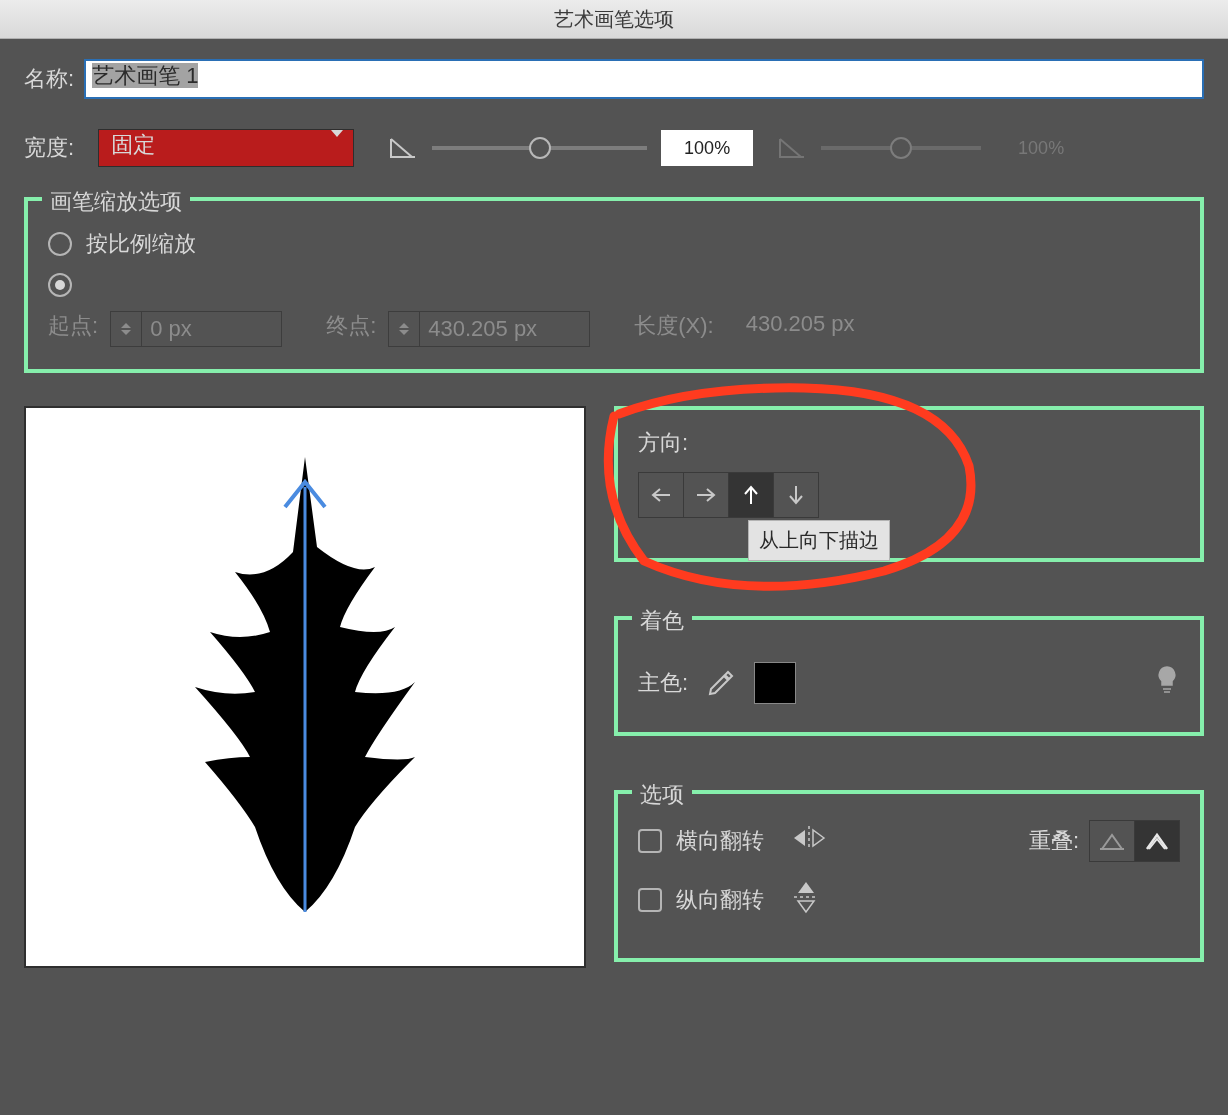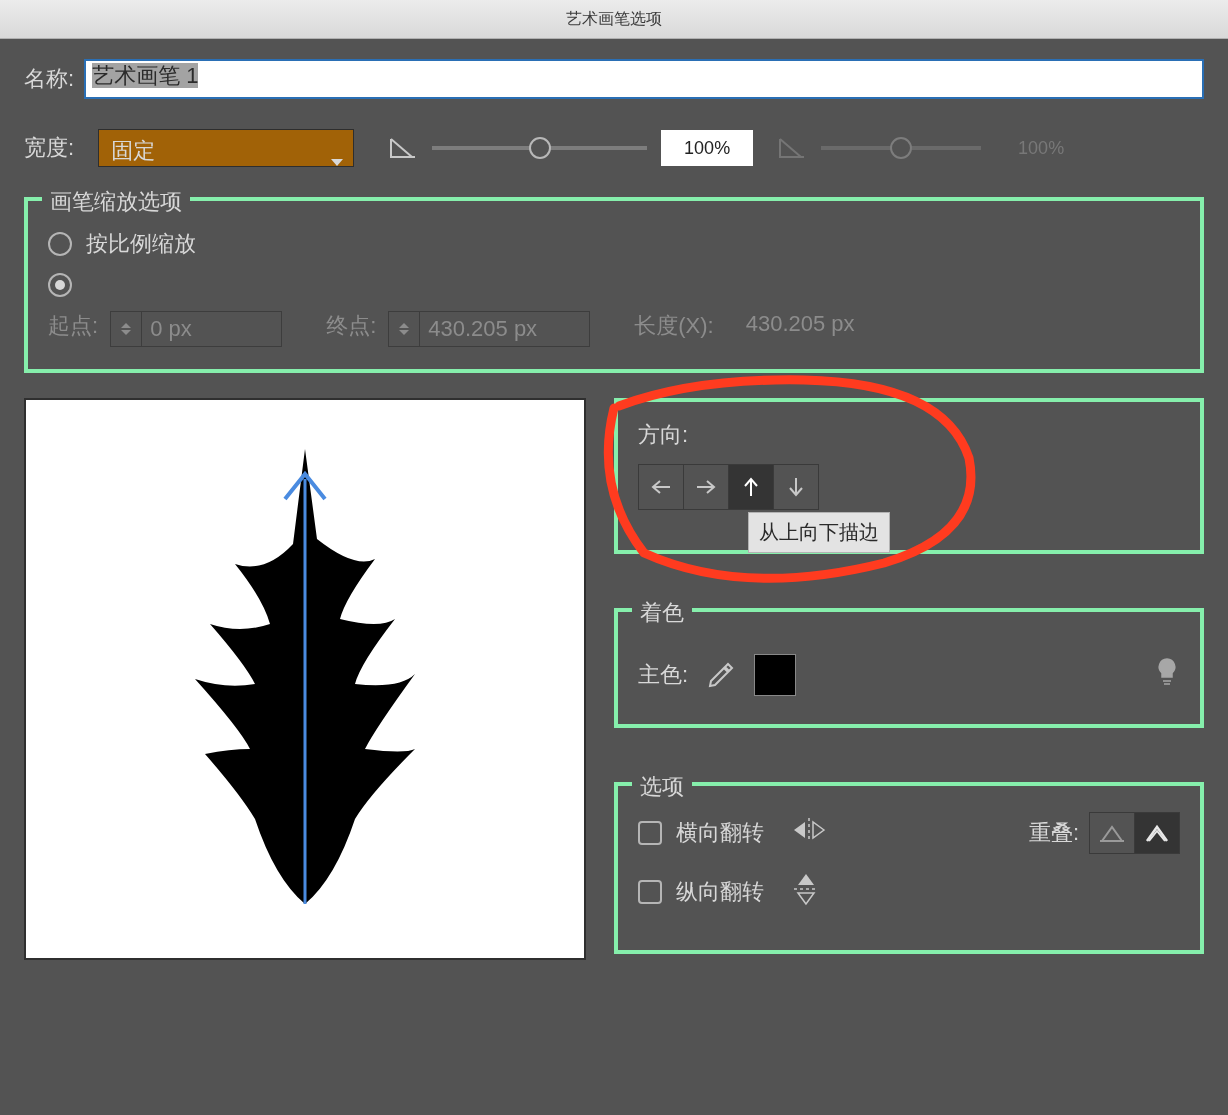--- a/index.html
+++ b/index.html
@@ -12,21 +12,21 @@
     color: #d8d8d8;
     font-size: 22px;
     overflow: hidden;
   }
   .titlebar {
     height: 38px;
     line-height: 38px;
     background: linear-gradient(#ececec, #d9d9d9);
     text-align: center;
     color: #3a3a3a;
-    font-size: 16px;
+    font-size: 20px;
     border-bottom: 1px solid #b0b0b0;
   }
   .body-area {
     padding: 20px 24px 0 24px;
   }
   .row {
     display: flex;
     align-items: center;
   }
   .label {
@@ -45,25 +45,25 @@
     background: #a3a3a3;
   }
   
   .width-row {
     margin-top: 30px;
     display: flex;
     align-items: center;
     gap: 14px;
   }
   .dropdown {
-    background: #a16207;
+    background: #b91c1c;
     border: 1px solid #2e2e2e;
     height: 36px;
     display: flex;
-    align-items: flex-end;
+    align-items: flex-start;
     justify-content: space-between;
     padding: 0 10px 0 12px;
     color: #d8d8d8;
     min-width: 220px;
   }
   .chev {
     width: 0; height: 0;
     border-left: 6px solid transparent;
     border-right: 6px solid transparent;
     border-top: 7px solid #d8d8d8;
@@ -151,21 +151,21 @@
     gap:2px;
   }
   .spin .tri-up{width:0;height:0;border-left:5px solid transparent;border-right:5px solid transparent;border-bottom:5px solid #8c8c8c;}
   .spin .tri-dn{width:0;height:0;border-left:5px solid transparent;border-right:5px solid transparent;border-top:5px solid #8c8c8c;}
   .numbox .val{padding-left:8px;}
 
   
   .lower {
     display:flex;
     gap: 28px;
-    margin-top: 25px;
+    margin-top: 33px;
     position: relative;
   }
   .preview {
     width: 558px;
     height: 558px;
     background:#fff;
     border:2px solid #2f2f2f;
     display:flex; align-items:center; justify-content:center;
     position:relative;
   }

